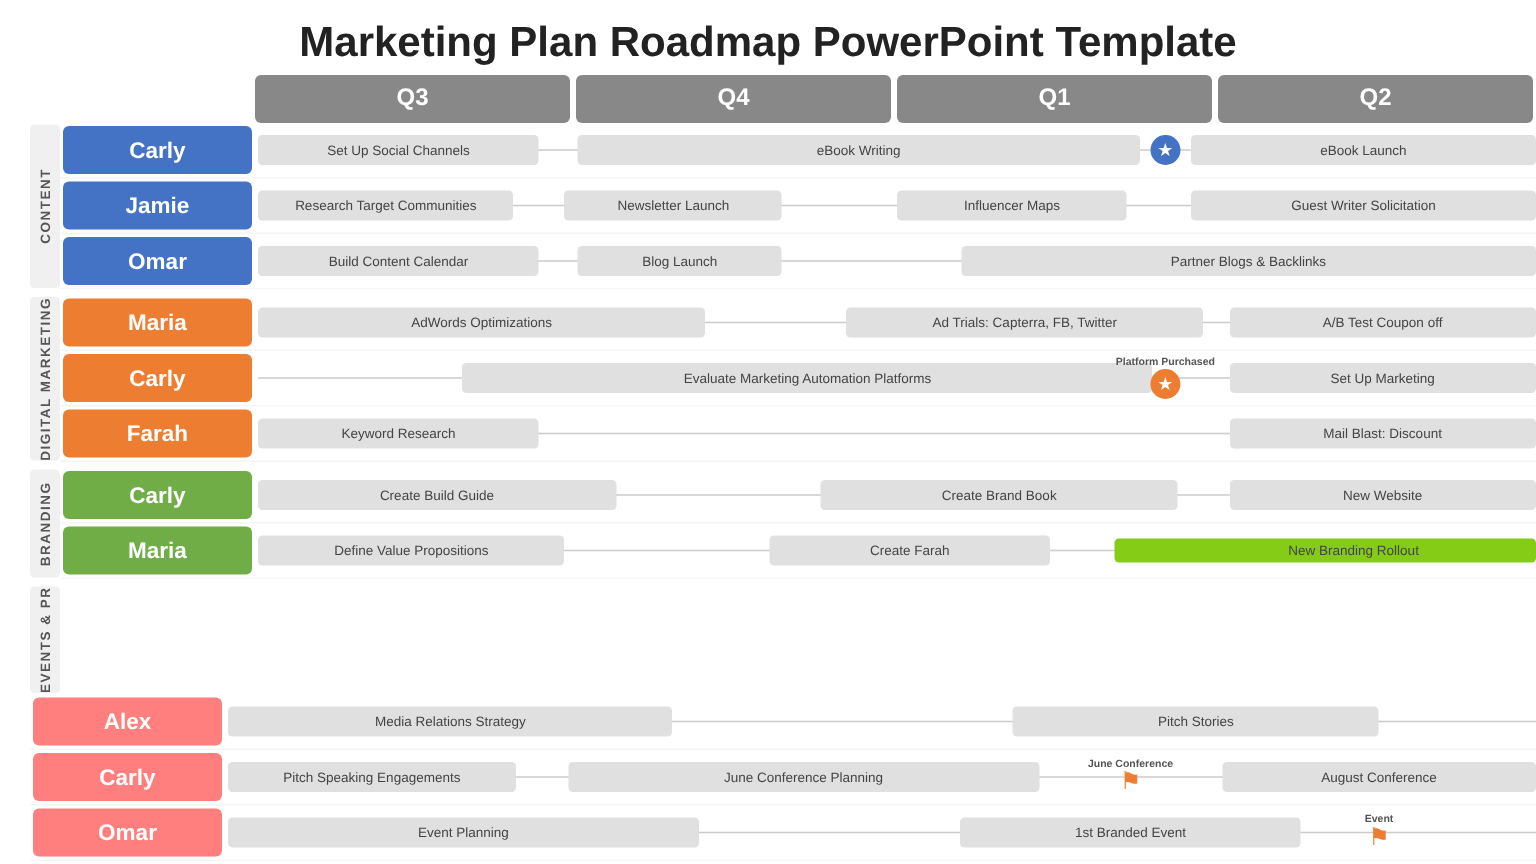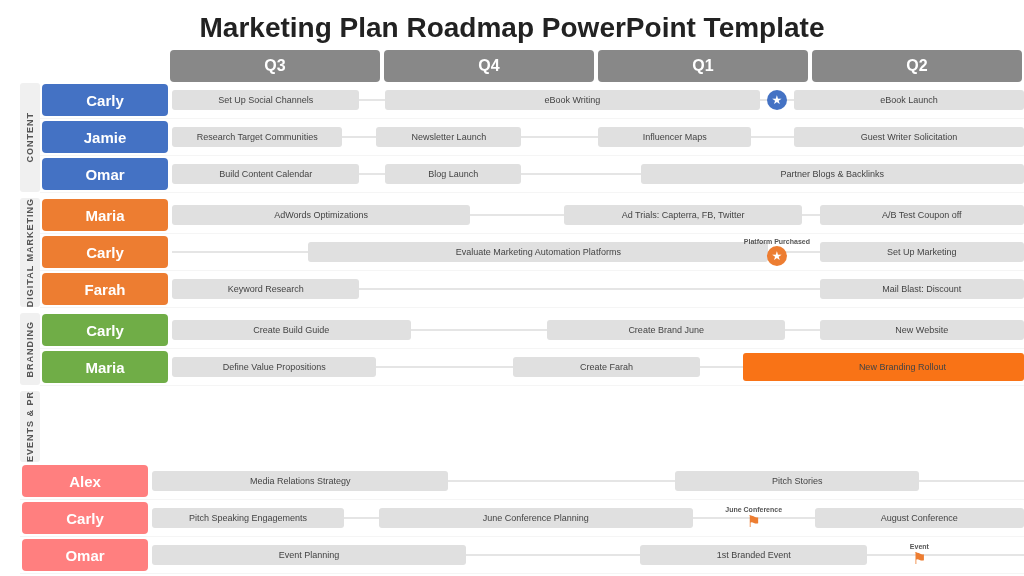--- a/index.html
+++ b/index.html
@@ -149,31 +149,31 @@
         <div style="display: flex; flex-direction: row; flex: 1 1 0%;">
           <div style="width: 20px; display: flex; align-items: center; justify-content: center; background: rgb(240, 240, 240); border-radius: 3px; margin: 1px 0px;">
             <span style="writing-mode: vertical-rl; transform: rotate(180deg); font-size: 9px; font-weight: 700; color: rgb(85, 85, 85); text-transform: uppercase; letter-spacing: 1px; white-space: nowrap;">Branding</span>
           </div>
           <div style="flex: 1 1 0%; display: flex; flex-direction: column;">
             <div style="display: flex; flex-direction: row; flex: 1 1 0%; align-items: center; border-bottom: 1px solid rgb(245, 245, 245);">
               <div style="width: 126px; height: 32px; display: flex; align-items: center; justify-content: center; font-size: 15px; font-weight: 700; color: rgb(255, 255, 255); border-radius: 4px; margin: 2px 4px 2px 2px; flex-shrink: 0; background-color: rgb(112, 173, 71);">Carly</div>
               <div style="flex: 1 1 0%; position: relative; height: 100%; min-height: 30px;">
                 <div style="position: absolute; top: 50%; left: 0px; right: 0px; height: 1px; background: rgb(204, 204, 204); transform: translateY(-50%);"></div>
                 <div style="position: absolute; height: 20px; left: 0%; width: 28%; background: rgb(224, 224, 224); border-radius: 3px; display: flex; align-items: center; justify-content: center; font-size: 9px; color: rgb(68, 68, 68); white-space: nowrap; overflow: hidden; top: 50%; transform: translateY(-50%);">Create Build Guide</div>
-                <div style="position: absolute; height: 20px; left: 44%; width: 28%; background: rgb(224, 224, 224); border-radius: 3px; display: flex; align-items: center; justify-content: center; font-size: 9px; color: rgb(68, 68, 68); white-space: nowrap; overflow: hidden; top: 50%; transform: translateY(-50%);">Create Brand June</div>
+                <div style="position: absolute; height: 20px; left: 44%; width: 28%; background: rgb(224, 224, 224); border-radius: 3px; display: flex; align-items: center; justify-content: center; font-size: 9px; color: rgb(68, 68, 68); white-space: nowrap; overflow: hidden; top: 50%; transform: translateY(-50%);">Create Brand Book</div>
                 <div style="position: absolute; height: 20px; left: 76%; width: 24%; background: rgb(224, 224, 224); border-radius: 3px; display: flex; align-items: center; justify-content: center; font-size: 9px; color: rgb(68, 68, 68); white-space: nowrap; overflow: hidden; top: 50%; transform: translateY(-50%);">New Website</div>
               </div>
             </div>
             <div style="display: flex; flex-direction: row; flex: 1 1 0%; align-items: center; border-bottom: 1px solid rgb(245, 245, 245);">
               <div style="width: 126px; height: 32px; display: flex; align-items: center; justify-content: center; font-size: 15px; font-weight: 700; color: rgb(255, 255, 255); border-radius: 4px; margin: 2px 4px 2px 2px; flex-shrink: 0; background-color: rgb(112, 173, 71);">Maria</div>
               <div style="flex: 1 1 0%; position: relative; height: 100%; min-height: 30px;">
                 <div style="position: absolute; top: 50%; left: 0px; right: 0px; height: 1px; background: rgb(204, 204, 204); transform: translateY(-50%);"></div>
                 <div style="position: absolute; height: 20px; left: 0%; width: 24%; background: rgb(224, 224, 224); border-radius: 3px; display: flex; align-items: center; justify-content: center; font-size: 9px; color: rgb(68, 68, 68); white-space: nowrap; overflow: hidden; top: 50%; transform: translateY(-50%);">Define Value Propositions</div>
                 <div style="position: absolute; height: 20px; left: 40%; width: 22%; background: rgb(224, 224, 224); border-radius: 3px; display: flex; align-items: center; justify-content: center; font-size: 9px; color: rgb(68, 68, 68); white-space: nowrap; overflow: hidden; top: 50%; transform: translateY(-50%);">Create Farah</div>
-                <div style="position: absolute; height: 28px; left: 67%; width: 33%; background: #f97316; border-radius: 3px; display: flex; align-items: center; justify-content: center; font-size: 9px; color: rgb(68, 68, 68); white-space: nowrap; overflow: hidden; top: 50%; transform: translateY(-50%); padding-left: 38px;">New Branding Rollout</div>
+                <div style="position: absolute; height: 16px; left: 67%; width: 33%; background: #84cc16; border-radius: 3px; display: flex; align-items: center; justify-content: center; font-size: 9px; color: rgb(68, 68, 68); white-space: nowrap; overflow: hidden; top: 50%; transform: translateY(-50%); padding-left: 38px;">New Branding Rollout</div>
               </div>
             </div>
           </div>
         </div>
         <div style="height: 4px; background: rgb(255, 255, 255); flex-shrink: 0;"></div>
         <div style="display: flex; flex-direction: column; flex: 1 1 0%;">
           <div style="width: 20px; display: flex; align-items: center; justify-content: center; background: rgb(240, 240, 240); border-radius: 3px; margin: 1px 0px;">
             <span style="writing-mode: vertical-rl; transform: rotate(180deg); font-size: 9px; font-weight: 700; color: rgb(85, 85, 85); text-transform: uppercase; letter-spacing: 1px; white-space: nowrap;">Events &amp; PR</span>
           </div>
           <div style="flex: 1 1 0%; display: flex; flex-direction: column;">

